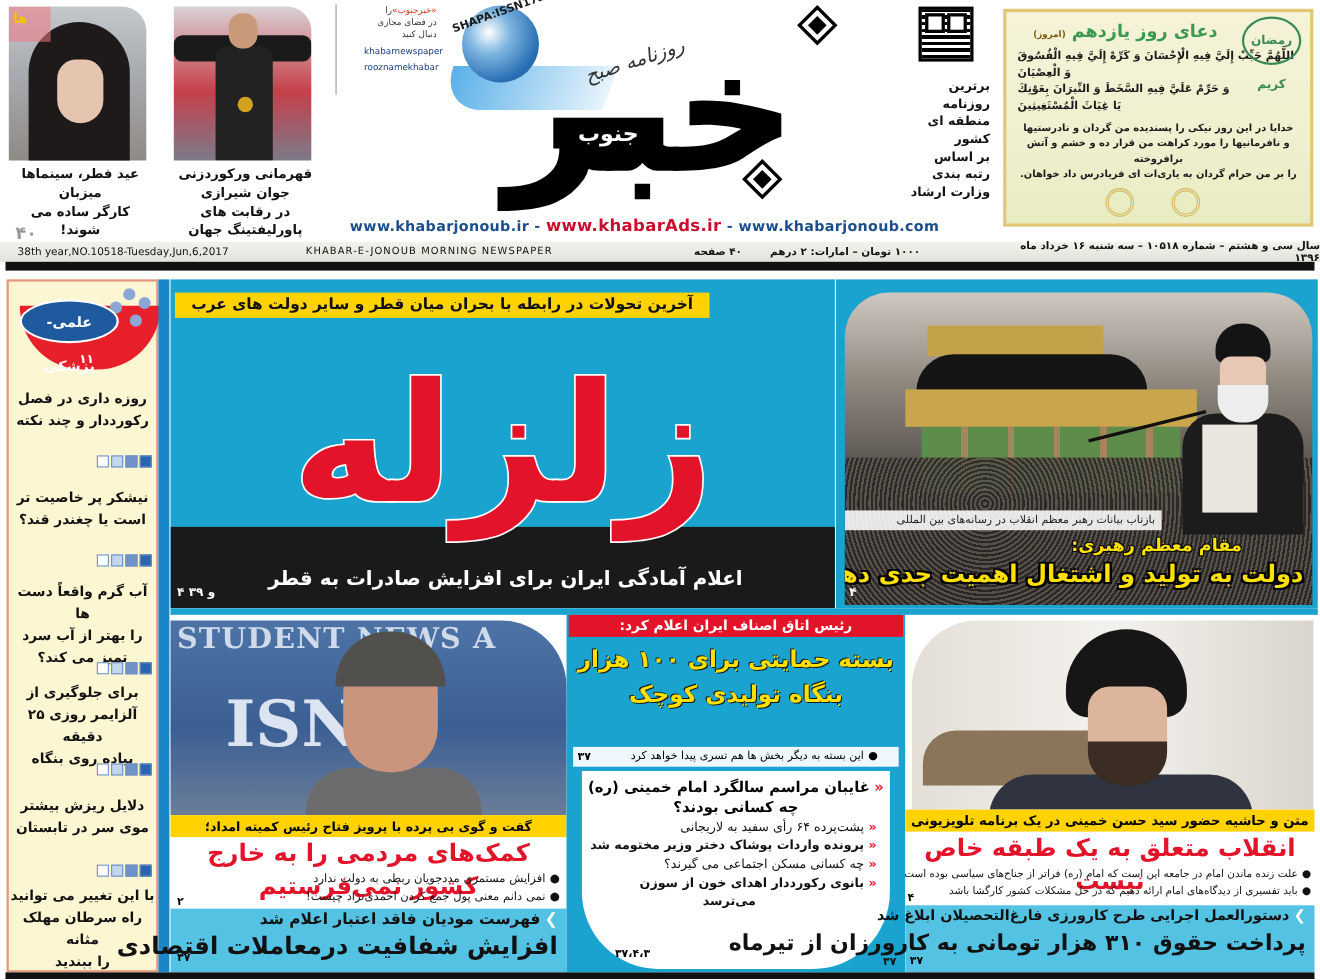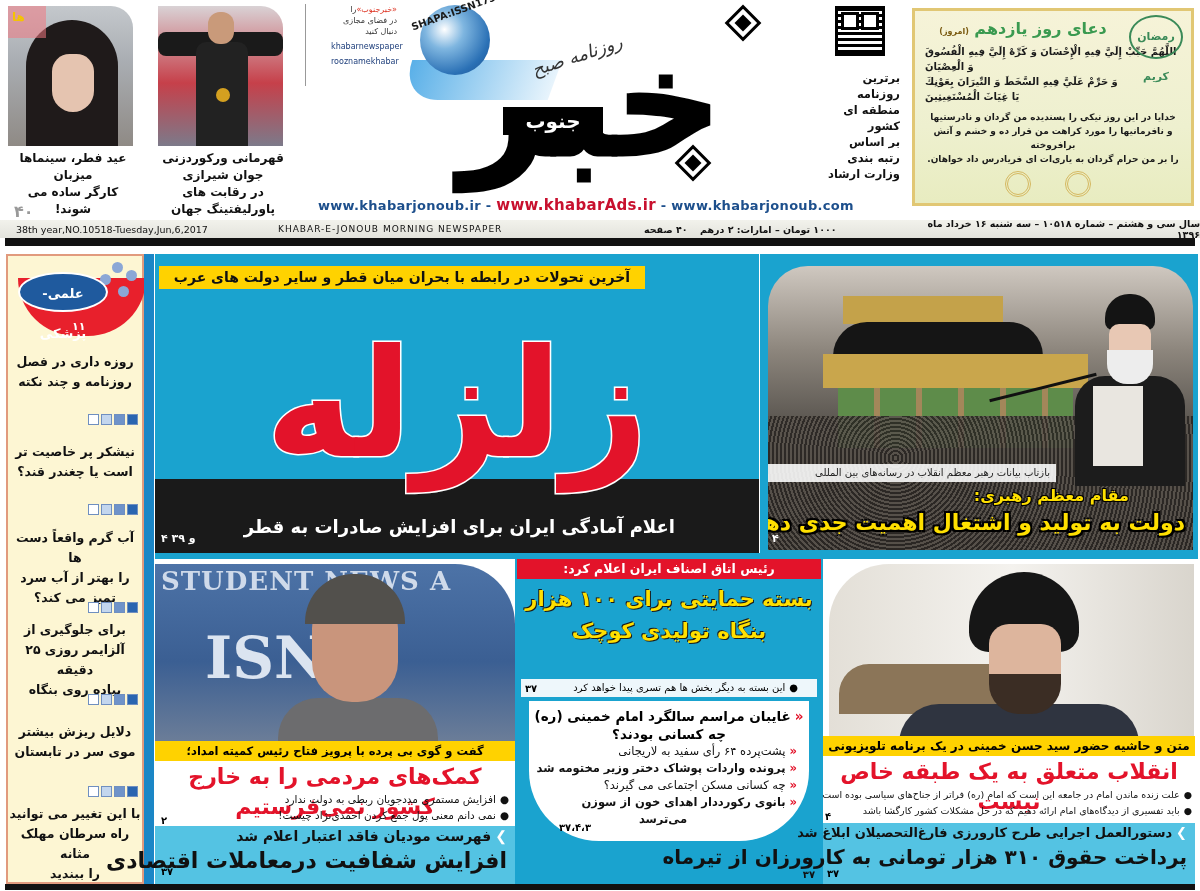--- a/index.html
+++ b/index.html
@@ -57,21 +57,21 @@
   .dua .arabic { font-size:10px; font-weight:bold; text-align:left; line-height:15px; margin-top:6px; color:#1a1a1a; }
   .dua .persian { font-size:9px; font-weight:bold; text-align:center; line-height:14px; margin-top:6px; color:#1a1a1a; }
   .dua .emblem { position:absolute; right:8px; top:4px; width:54px; height:44px; border-radius:50%; border:2px solid #3a8a58; color:#3a8a58; font-size:11px; text-align:center; line-height:40px; font-weight:bold; }
   .dua .orn { position:absolute; width:26px; height:26px; border-radius:50%; border:3px double #d5b860; bottom:6px; }
 
   
   .infobar { position:absolute; left:0; top:220px; width:1200px; height:18px; background: linear-gradient(180deg,#f2f2ec,#e3e3dc); display:flex; align-items:center; font-size:9.5px; color:#111; }
   .infobar .en { position:absolute; left:16px; }
   .infobar .name { position:absolute; left:278px; letter-spacing:1px; font-size:9px; }
   .infobar .pages, .infobar .price, .infobar .date { position:absolute; direction:rtl; font-weight:bold; }
-  .infobar .pages { left:644px; }
+  .infobar .pages { left:631px; }
   .infobar .price { left:700px; }
   .infobar .date { left:918px; }
   .blackrule { position:absolute; left:5px; top:238px; width:1190px; height:8px; background:#111; }
 
   
   .sidebar { position:absolute; left:6px; top:254px; width:138px; height:630px; background:#fdf6d3; border:2px solid #e19a7d; }
   .sidebar-strip { position:absolute; left:144px; top:254px; width:10px; height:630px; background:#1b86c6; }
   .sb-badge { position:absolute; left:4px; top:6px; width:130px; height:80px; }
   .sb-badge .red { position:absolute; left:6px; top:16px; width:128px; height:58px; background:#e8202c; border-radius:0 0 70px 70px; }
   .sb-badge .blue { position:absolute; left:6px; top:10px; width:90px; height:40px; background:#1f5a9e; border-radius:50%; color:#fff; font-weight:bold; font-size:13px; text-align:center; line-height:40px; border:2px solid #fff; }
@@ -133,21 +133,21 @@
   .story-left .bottom .h { position:absolute; right:8px; top:22px; font-size:22px; font-weight:900; direction:rtl; color:#111; white-space:nowrap; }
   .story-left .bottom .pg2 { position:absolute; left:6px; top:40px; font-size:10px; font-weight:bold; }
 
   
   .center { position:absolute; left:515px; top:559px; width:308px; height:325px; background:#1aa3cf; }
   .center .kicker { position:absolute; left:2px; top:0; width:304px; height:20px; background:#e3132a; color:#fff; font-size:12.5px; font-weight:bold; direction:rtl; text-align:center; line-height:20px; }
   .center .head { position:absolute; left:0; top:24px; width:308px; font-size:21px; font-weight:900; color:#ffe000; direction:rtl; text-align:center; line-height:32px; text-shadow: 1px 1px 0 #1a1a1a, -1px -1px 0 #1a1a1a; }
   .center .note { position:absolute; left:6px; top:120px; width:296px; height:18px; background:#eef7fb; font-size:10px; direction:rtl; text-align:right; padding-right:19px; line-height:18px; }
   .center .note::before { content:"●"; margin-left:4px; }
   .center .note-pg { position:absolute; left:10px; top:124px; font-size:10px; font-weight:bold; }
-  .center .box { position:absolute; left:14px; top:142px; width:280px; height:140px; background:#fff; border-radius:0 0 70px 70px; padding-top:6px; direction:rtl; }
+  .center .box { position:absolute; left:14px; top:142px; width:280px; height:180px; background:#fff; border-radius:0 0 70px 70px; padding-top:6px; direction:rtl; }
   .center .box .q { font-size:13.5px; font-weight:bold; text-align:center; line-height:18px; }
   .center .box .li { font-size:11.5px; text-align:right; padding-right:12px; line-height:17px; color:#111; }
   .center .box .li.b { font-weight:bold; }
   .center .box .mark { color:#e3132a; font-weight:bold; margin-left:4px; }
   .center .box .pg { position:absolute; left:30px; bottom:8px; font-size:10px; font-weight:bold; }
   .center .pgb { position:absolute; right:8px; bottom:4px; font-size:10px; font-weight:bold; color:#111; }
 
   
   .story-right { position:absolute; left:823px; top:559px; width:375px; height:325px; background:#fff; }
   .story-right .photo { position:absolute; left:6px; top:5px; width:365px; height:172px; border-radius:60px 0 0 0; overflow:hidden; background: linear-gradient(90deg,#e3dfd7 0%,#f4f2ee 50%,#d9d5cd 100%); }
@@ -276,21 +276,21 @@
         <span style="left:28px;top:8px;"></span>
         <span style="left:2px;top:12px;"></span>
         <span style="left:20px;top:24px;"></span>
     </div>
     <div class="blue">علمی-پزشکی</div>
     <div class="num">۱۱</div>
   </div>
 
   <div class="sb-item" style="top:96px;">
     <div>روزه داری در فصل</div>
-      <div>روزنامه و چند نکته</div>
+      <div>رکورددار و چند نکته</div>
   </div>
   <div class="sq-row" style="top:158px;">
       <span style="background:#fff"></span>
       <span style="background:#c3d6ee"></span>
       <span style="background:#6f93c9"></span>
       <span style="background:#2a65b0"></span>
     </div>
 
   <div class="sb-item" style="top:186px;">
     <div>نیشکر پر خاصیت تر</div>

